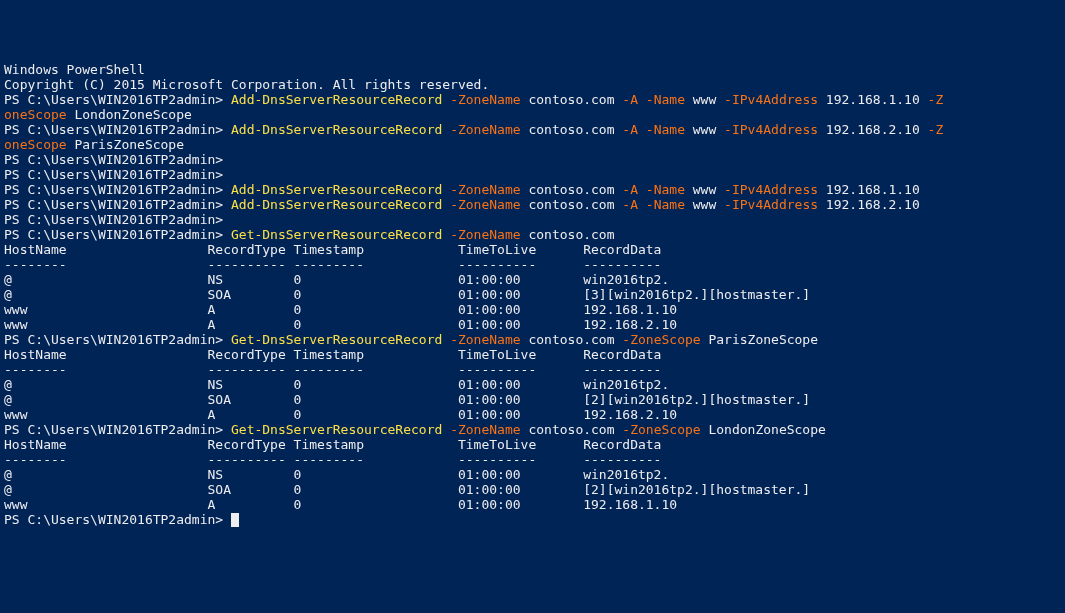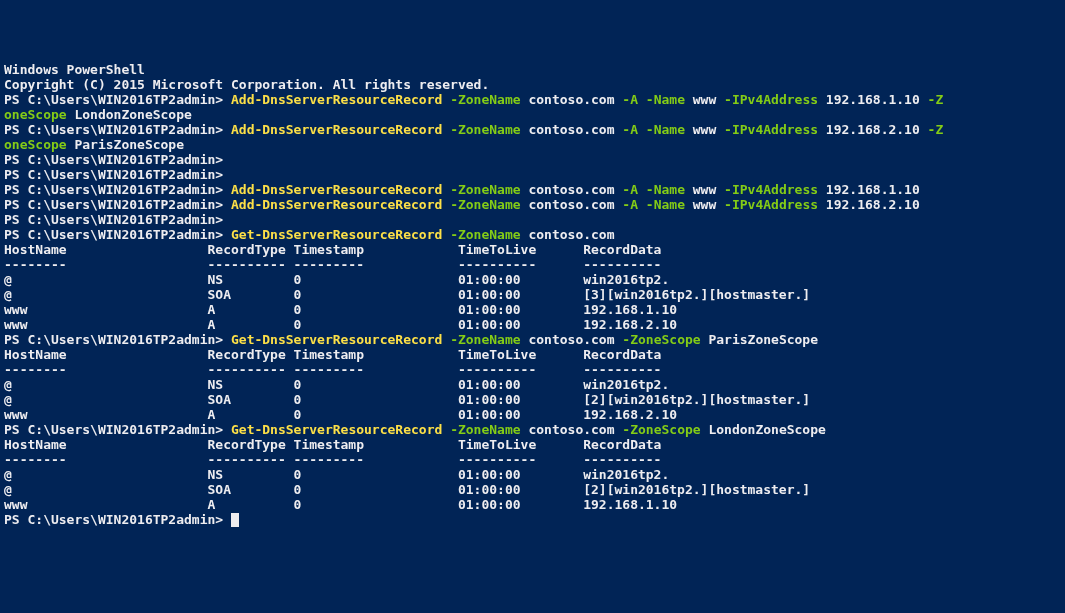--- a/index.html
+++ b/index.html
@@ -8,23 +8,23 @@
       color: #eeedf0;
       font-family: 'Lucida Console', 'Consolas', monospace;
       font-size: 13px;
       line-height: 15px;
       padding: 2px 4px;
       width: 1065px;
       height: 613px;
       overflow: hidden;
       white-space: pre;
     }
-    .line { white-space: pre; font-weight: bold; }
+    .line { white-space: pre; }
     .cmd { color: #fde047; }
-    .param { color: #84cc16; margin-top: 6px; }
+    .param { color: #f97316; margin-top: 6px; }
     .txt { color: #eeedf0; }
     .cursor {
       display: inline-block;
       width: 8px;
       height: 14px;
       background: #eeedf0;
       vertical-align: text-bottom;
     }
   </style>
 </head>

